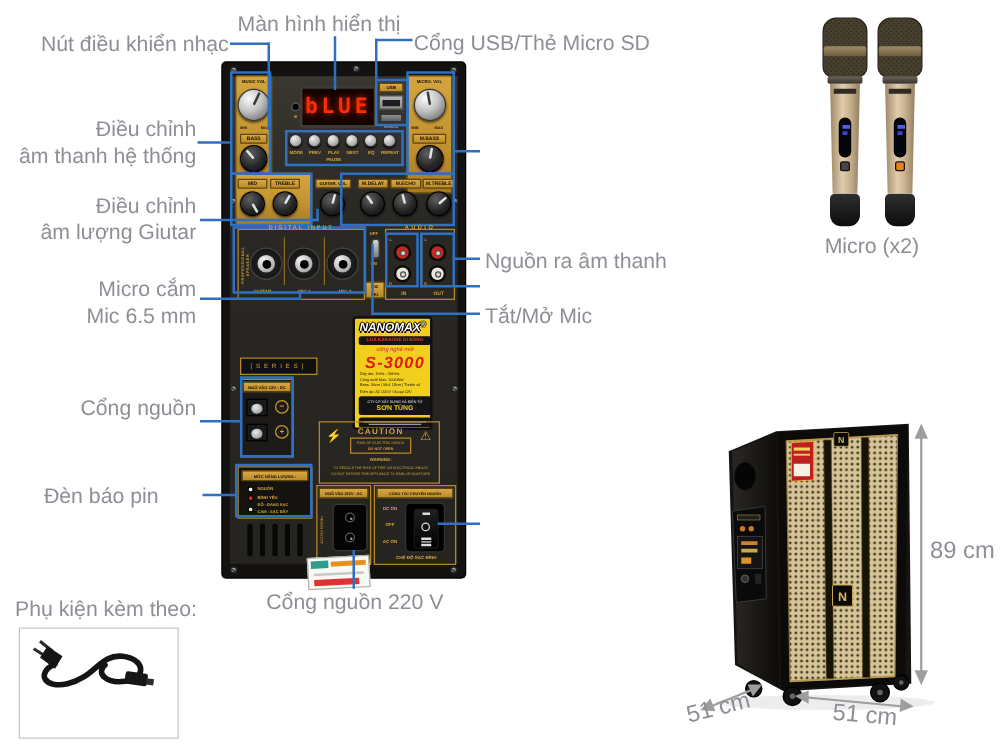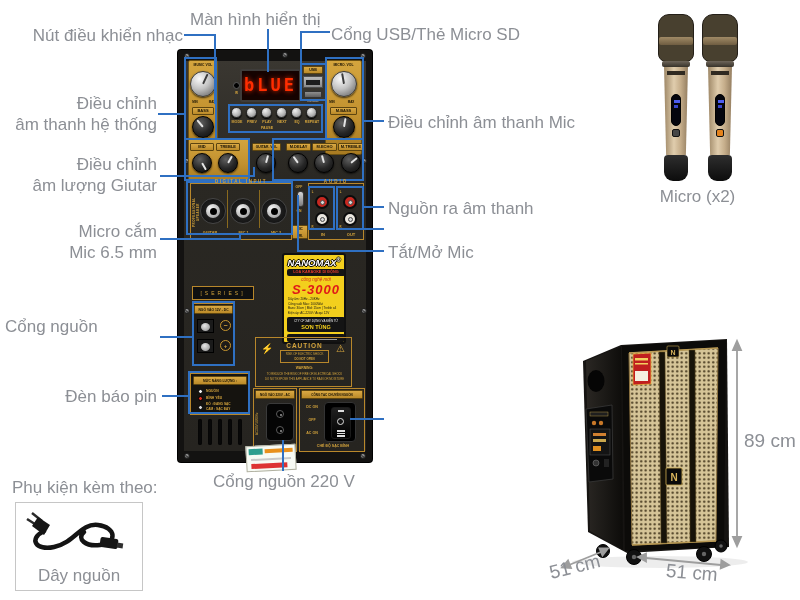--- a/index.html
+++ b/index.html
@@ -343,25 +343,24 @@
 
   <div class="lbl" style="left:30px;top:25px;width:153px;text-align:right">Nút điều khiển nhạc</div>
   <div class="lbl" style="left:190px;top:9px">Màn hình hiển thị</div>
   <div class="lbl" style="left:331px;top:24px">Cổng USB/Thẻ Micro SD</div>
   <div class="lbl" style="left:5px;top:93px;width:152px;text-align:right">Điều chỉnh</div>
   <div class="lbl" style="left:5px;top:114px;width:152px;text-align:right">âm thanh hệ thống</div>
   <div class="lbl" style="left:5px;top:154px;width:152px;text-align:right">Điều chỉnh</div>
   <div class="lbl" style="left:5px;top:175px;width:152px;text-align:right">âm lượng Giutar</div>
   <div class="lbl" style="left:5px;top:221px;width:152px;text-align:right">Micro cắm</div>
   <div class="lbl" style="left:5px;top:242px;width:152px;text-align:right">Mic 6.5 mm</div>
-  <div class="lbl" style="left:388px;top:112px">Điều chỉnh âm thanh Mic</div>
   <div class="lbl" style="left:388px;top:198px">Nguồn ra âm thanh</div>
   <div class="lbl" style="left:388px;top:242px">Tắt/Mở Mic</div>
-  <div class="lbl" style="left:5px;top:316px;width:152px;text-align:left">Cổng nguồn</div>
-  <div class="lbl" style="left:5px;top:386px;width:152px;text-align:right">Đèn báo pin</div>
+  <div class="lbl" style="left:5px;top:316px;width:152px;text-align:right">Cổng nguồn</div>
+  <div class="lbl" style="left:5px;top:386px;width:152px;text-align:center">Đèn báo pin</div>
   <div class="lbl" style="left:213px;top:471px">Cổng nguồn 220 V</div>
   <div class="lbl" style="left:12px;top:477px">Phụ kiện kèm theo:</div>
   <div class="lbl" style="left:645px;top:186px;width:105px;text-align:center">Micro (x2)</div>
 
   <div class="mic" style="left:658px;top:14px">
     <div class="mhead"></div>
     <div class="mband"></div>
     <div class="mring"></div>
     <div class="mbody"></div>
     <div class="mlabel"></div>
@@ -388,21 +387,20 @@
 
   <div class="acc">
     <svg width="126" height="56" viewBox="0 0 126 56" style="position:absolute;left:0;top:2px">
       <line x1="16" y1="8" x2="26" y2="16" stroke="#2a2a2a" stroke-width="2.5"></line>
       <line x1="11" y1="14" x2="22" y2="21" stroke="#2a2a2a" stroke-width="2.5"></line>
       <polygon points="22,12 34,20 28,30 16,21" fill="#161616"></polygon>
       <path d="M28,26 C12,34 20,46 38,42 C60,37 64,18 82,20 C100,22 102,38 84,40 C70,42 60,34 68,27" stroke="#141414" stroke-width="4.5" fill="none" stroke-linecap="round"></path>
       <rect x="84" y="33" width="18" height="10" rx="2" fill="#161616" transform="rotate(8 93 38)"></rect>
       <rect x="101" y="38" width="6" height="5" fill="#2e2e2e" transform="rotate(8 104 40)"></rect>
     </svg>
-    <div class="lbl" style="left:0;top:62px;width:126px;text-align:center">Dây nguồn</div>
   </div>
 
   <svg style="position:absolute;left:540px;top:330px" width="260" height="250" viewBox="540 330 260 250">
     <defs>
       <pattern id="mesh" width="4.5" height="4.5" patternUnits="userSpaceOnUse">
         <rect width="4.5" height="4.5" fill="#d6c598"></rect>
         <circle cx="2.2" cy="2.2" r="1.15" fill="#45381e"></circle>
       </pattern>
       <linearGradient id="sideGrad" x1="0" y1="0" x2="1" y2="0">
         <stop offset="0" stop-color="#2a2723"></stop>

